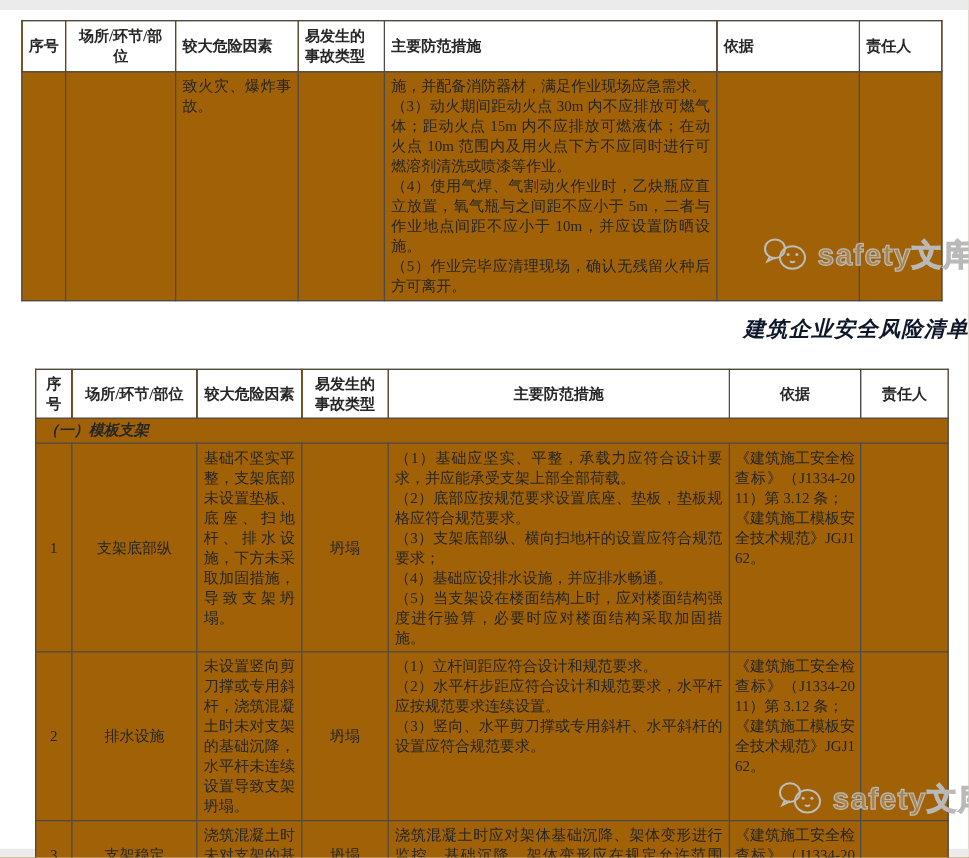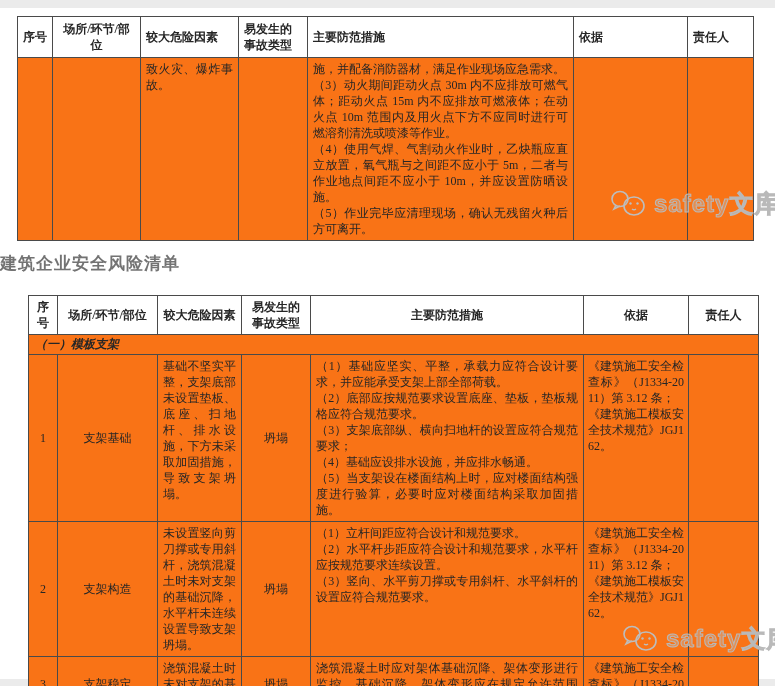--- a/index.html
+++ b/index.html
@@ -6,21 +6,21 @@
   body{
     width:775px;height:686px;position:relative;overflow:hidden;
     background:#ffffff;
     font-family:"Liberation Serif","DejaVu Serif",serif;
     color:#262626;
   }
   .edge-strip{position:absolute;left:0;width:775px;background:#ebebeb;}
   .edge-strip.top{top:0;height:8px;}
   .edge-strip.bottom{top:679px;height:7px;}
 
-  table{border-collapse:collapse;table-layout:fixed;position:absolute;background:#f97316;}
+  table{border-collapse:collapse;table-layout:fixed;position:absolute;background:#a16207;}
   td,th{border:1px solid #4a4a4a;padding:3px 5px;font-size:12px;line-height:16px;
         overflow:hidden;word-break:break-all;}
   th{font-weight:bold;background:#fff;}
 
   
   #table-top{left:17px;top:16px;width:736px;}
   #table-top tr.hdr{height:41px;}
   #table-top tr.body{height:161px;}
   #table-top th{text-align:left;vertical-align:middle;}
   #table-top th.c{text-align:center;}
@@ -36,23 +36,23 @@
   #table-main tr.r3{height:52px;}
   #table-main th{text-align:center;vertical-align:middle;}
   #table-main td.mid{text-align:center;vertical-align:middle;}
   #table-main td.topcell{vertical-align:top;}
   #table-main td .txt{white-space:pre-line;text-align:justify;}
   #table-main td.basis{padding:3px 4px;}
   #table-main td.sec{font-weight:bold;padding:1px 6px;line-height:17px;font-style:italic;}
   .clip3{max-height:48px;overflow:hidden;}
 
   .doc-title{
-    position:absolute;left:0;top:252px;width:775px;text-align:left;
+    position:absolute;left:0;top:252px;width:775px;text-align:right;
     font-family:"Liberation Sans","DejaVu Sans",sans-serif;
-    font-size:17px;font-weight:bold;color:#737373;letter-spacing:1px;
+    font-size:17px;font-weight:bold;color:#0f172a;letter-spacing:1px;font-style:italic;
   }
 
   
   .watermark{
     position:absolute;display:flex;align-items:center;gap:6px;z-index:5;
     pointer-events:none;
   }
   .watermark .wm-text{
     font-family:"Liberation Sans","DejaVu Sans",sans-serif;
     font-size:24px;font-weight:bold;
@@ -141,42 +141,42 @@
     <th>主要防范措施</th>
     <th>依据</th>
     <th>责任人</th>
   </tr>
   <tr class="section">
     <td class="sec" colspan="7">（一）模板支架</td>
   </tr>
 
   <tr class="r1">
     <td class="mid">1</td>
-    <td class="mid">支架基础</td>
+    <td class="mid">支架底部纵</td>
     <td class="topcell">
           <div class="txt">基础不坚实平整，支架底部未设置垫板、底座、扫地杆、排水设施，下方未采取加固措施，导致支架坍塌。</div>
         </td>
     <td class="mid">坍塌</td>
     <td class="topcell">
           <div class="txt">（1）基础应坚实、平整，承载力应符合设计要求，并应能承受支架上部全部荷载。
 （2）底部应按规范要求设置底座、垫板，垫板规格应符合规范要求。
 （3）支架底部纵、横向扫地杆的设置应符合规范要求；
 （4）基础应设排水设施，并应排水畅通。
 （5）当支架设在楼面结构上时，应对楼面结构强度进行验算，必要时应对楼面结构采取加固措施。</div>
         </td>
     <td class="topcell basis">
           <div class="txt">《建筑施工安全检查标》（J1334-2011）第 3.12 条；
 《建筑施工模板安全技术规范》JGJ162。</div>
         </td>
     <td></td>
   </tr>
 
   <tr class="r2">
     <td class="mid">2</td>
-    <td class="mid">支架构造</td>
+    <td class="mid">排水设施</td>
     <td class="topcell">
           <div class="txt">未设置竖向剪刀撑或专用斜杆，浇筑混凝土时未对支架的基础沉降，水平杆未连续设置导致支架坍塌。</div>
         </td>
     <td class="mid">坍塌</td>
     <td class="topcell">
           <div class="txt">（1）立杆间距应符合设计和规范要求。
 （2）水平杆步距应符合设计和规范要求，水平杆应按规范要求连续设置。
 （3）竖向、水平剪刀撑或专用斜杆、水平斜杆的设置应符合规范要求。</div>
         </td>
     <td class="topcell basis">

